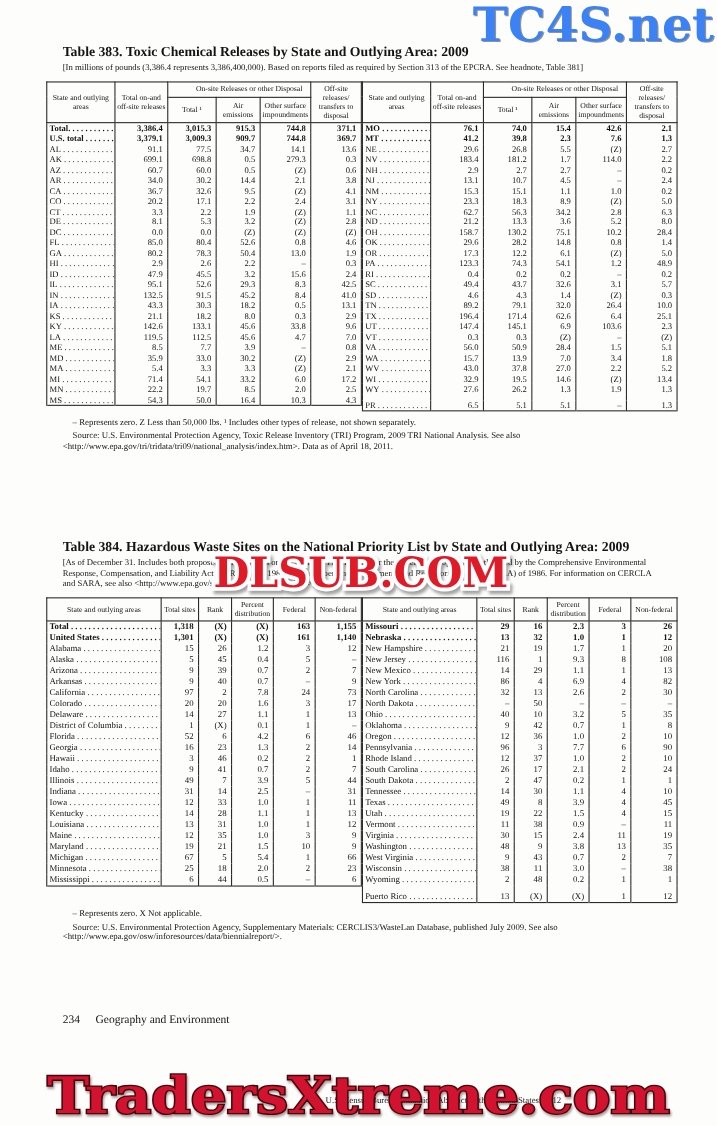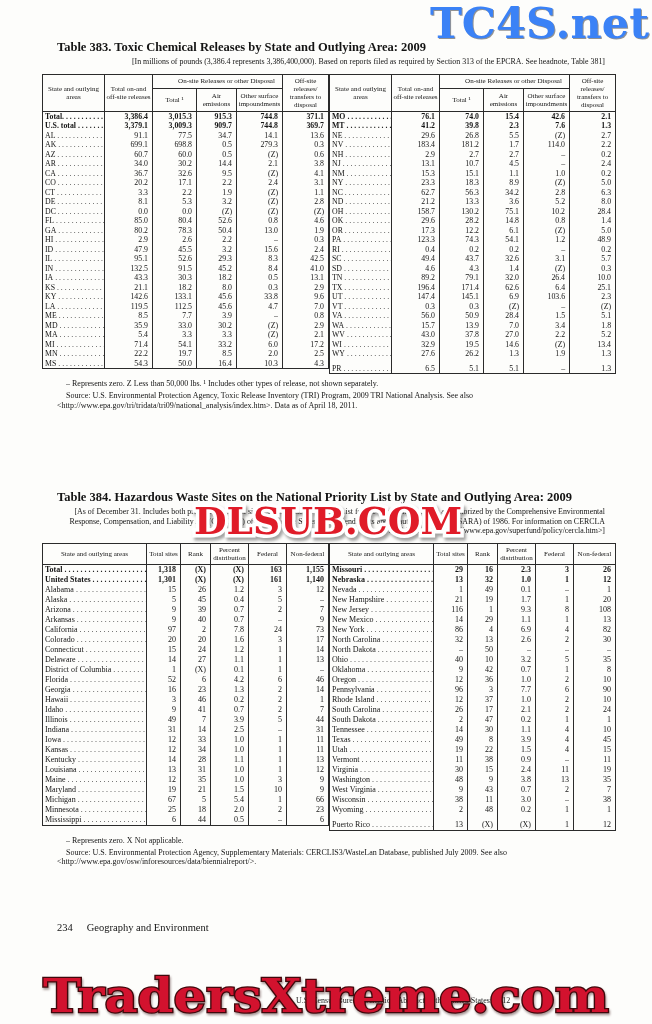--- a/index.html
+++ b/index.html
@@ -16,21 +16,21 @@
   
   .sec { position: absolute; left: 42px; width: 632px; }
   .sec383 { top: 40px; }
   .sec384 { top: 490px; }
   h2.tbl-title {
     font-size: 12.5px; line-height: 14px; font-weight: bold;
     margin-left: 15px; width: 520px;
   }
   p.headnote {
     font-size: 7.9px; line-height: 9.6px;
-    margin: 3px 0 0 15px; width: 548px; text-align: right;
+    margin: 3px 0 0 15px; width: 548px;
   }
   
   .panelwrap { display: flex; align-items: flex-start; margin-top: 7px; }
   table.tbl {
     border-collapse: collapse; table-layout: fixed;
     width: 286px;
     border: 1px solid #2b2b2b; border-top: 1.5px solid #1a1a1a;
     font-family: "Liberation Serif", serif;
   }
   .tbl th {
@@ -923,32 +923,20 @@
               </td>
               <td class="num">20</td>
               <td class="num">20</td>
               <td class="num">1.6</td>
               <td class="num">3</td>
               <td class="num">17</td>
             </tr>
             <tr>
               <td class="lbl">
                 <div class="lw">
-                  <span class="t">Connecticut</span>
-                </div>
-              </td>
-              <td class="num">15</td>
-              <td class="num">24</td>
-              <td class="num">1.2</td>
-              <td class="num">1</td>
-              <td class="num">14</td>
-            </tr>
-            <tr>
-              <td class="lbl">
-                <div class="lw">
                   <span class="t">Delaware</span>
                 </div>
               </td>
               <td class="num">14</td>
               <td class="num">27</td>
               <td class="num">1.1</td>
               <td class="num">1</td>
               <td class="num">13</td>
             </tr>
             <tr>
@@ -1036,32 +1024,20 @@
               <td class="num">31</td>
             </tr>
             <tr>
               <td class="lbl">
                 <div class="lw">
                   <span class="t">Iowa</span>
                 </div>
               </td>
               <td class="num">12</td>
               <td class="num">33</td>
-              <td class="num">1.0</td>
-              <td class="num">1</td>
-              <td class="num">11</td>
-            </tr>
-            <tr>
-              <td class="lbl">
-                <div class="lw">
-                  <span class="t">Kansas</span>
-                </div>
-              </td>
-              <td class="num">12</td>
-              <td class="num">34</td>
               <td class="num">1.0</td>
               <td class="num">1</td>
               <td class="num">11</td>
             </tr>
             <tr>
               <td class="lbl">
                 <div class="lw">
                   <span class="t">Kentucky</span>
                 </div>
               </td>
@@ -1186,32 +1162,20 @@
               </td>
               <td class="num">13</td>
               <td class="num">32</td>
               <td class="num">1.0</td>
               <td class="num">1</td>
               <td class="num">12</td>
             </tr>
             <tr>
               <td class="lbl">
                 <div class="lw">
-                  <span class="t">Nevada</span>
-                </div>
-              </td>
-              <td class="num">1</td>
-              <td class="num">49</td>
-              <td class="num">0.1</td>
-              <td class="num">–</td>
-              <td class="num">1</td>
-            </tr>
-            <tr>
-              <td class="lbl">
-                <div class="lw">
                   <span class="t">New Hampshire</span>
                 </div>
               </td>
               <td class="num">21</td>
               <td class="num">19</td>
               <td class="num">1.7</td>
               <td class="num">1</td>
               <td class="num">20</td>
             </tr>
             <tr>

